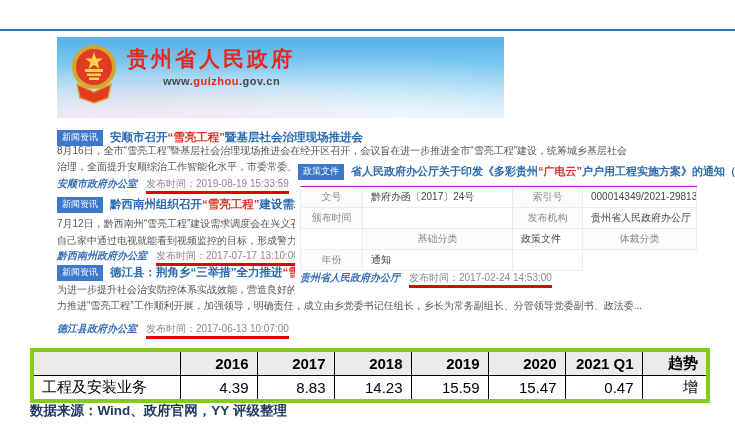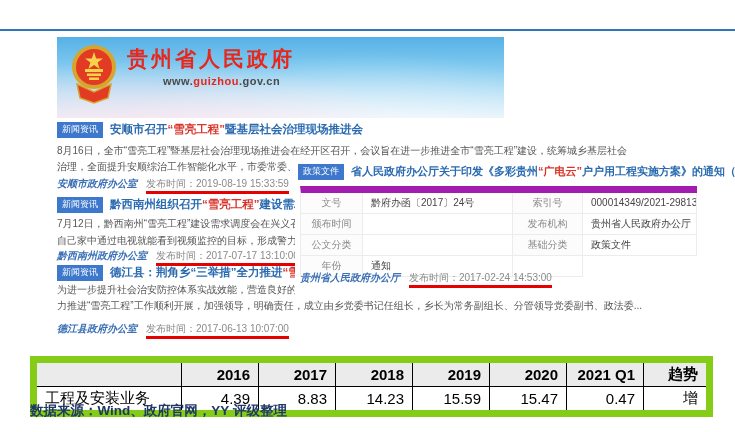--- a/index.html
+++ b/index.html
@@ -35,33 +35,33 @@
   .n-foot{position:absolute;left:0;white-space:nowrap;font-size:10px;color:#8a8a8a;}
   .pub{color:#3a6fb5;font-weight:bold;font-style:italic;margin-right:9px;}
   .ul-red{border-bottom:3px solid #e60000;padding-bottom:2px;margin-top:8px;}
 
   
   .policy{position:absolute;left:295px;top:161px;width:440px;height:136px;background:#fff;}
   .p-head{position:absolute;top:3px;left:3px;width:437px;white-space:nowrap;overflow:hidden;
           font-size:11px;font-weight:bold;color:#2a6ab0;}
   .p-table{position:absolute;top:25px;left:5px;display:grid;
            grid-template-columns:62px 150px 70px 114px;
-           border-top:7px solid #a21caf;border-left:1px solid #ececec;}
+           border-top:1px solid #a21caf;border-left:1px solid #ececec;}
   .p-cell{height:20px;line-height:20px;font-size:10px;border-right:1px solid #ececec;
           border-bottom:1px solid #ececec;white-space:nowrap;overflow:hidden;}
   .p-label{color:#888;text-align:center;background:#fcfcfc;}
   .p-val{color:#444;padding-left:8px;}
   .p-foot{position:absolute;top:110px;left:5px;font-size:10px;color:#8a8a8a;white-space:nowrap;}
 
   
   .data-table{position:absolute;left:30px;top:348px;width:676px;border-collapse:collapse;
               table-layout:fixed;font-size:15px;color:#000;}
   .data-table th,.data-table td{border:1px solid #000;height:21px;padding:1px 8px;
               overflow:hidden;white-space:nowrap;}
-  .data-table{border:7px solid #84cc16;margin-top:8px;}
+  .data-table{border:4px solid #84cc16;}
   .data-table th{background:#ebebeb;font-weight:bold;text-align:right;}
   .data-table td{text-align:right;font-weight:normal;}
   .data-table td.rowhead{text-align:left;}
 
   .source{position:absolute;left:30px;top:402px;font-size:13.5px;font-weight:bold;color:#1f3864;}
 </style>
 </head>
 <body>
 
 <div id="canvas">
@@ -80,21 +80,21 @@
         <rect x="18" y="33.5" width="10" height="2.5" fill="#f7d24a"></rect>
         <path d="M6 40 L23 48 L40 40 L37 54 L23 59 L9 54 Z" fill="#e23a23" stroke="#d7a52c" stroke-width="1.5"></path>
       </svg>
     </span>
     <div class="site-name">贵州省人民政府</div>
     <div class="site-url"><span>www.</span><span class="red">guizhou</span><span>.gov.cn</span></div>
   </div>
 
   <div class="news">
 
-    <div class="n-title" style="top:0"><span class="tag">新闻资讯</span><span>安顺市召开</span><span class="hl">“雪亮工程”</span><span>暨基层社会治理现场推进会</span></div>
+    <div class="n-title" style="top:8px"><span class="tag">新闻资讯</span><span>安顺市召开</span><span class="hl">“雪亮工程”</span><span>暨基层社会治理现场推进会</span></div>
     <div class="n-body" style="top:22px">8月16日，全市“雪亮工程”暨基层社会治理现场推进会在经开区召开，会议旨在进一步推进全市“雪亮工程”建设，统筹城乡基层社会</div>
     <div class="n-body" style="top:38px">治理，全面提升安顺综治工作智能化水平，市委常委、市委宣传部部长</div>
     <div class="n-foot" style="top:55px"><span class="pub">安顺市政府办公室</span><span class="ul-red"><span>发布时间：</span><span>2019-08-19 15:33:59</span></span></div>
 
     <div class="n-title" style="top:75px"><span class="tag">新闻资讯</span><span>黔西南州组织召开</span><span class="hl">“雪亮工程”</span><span>建设需求调度会</span></div>
     <div class="n-body" style="top:95px">7月12日，黔西南州“雪亮工程”建设需求调度会在兴义召开。“雪亮</div>
     <div class="n-body" style="top:112px">自己家中通过电视就能看到视频监控的目标，形成警力虽有限，民力却</div>
     <div class="n-foot" style="top:127px"><span class="pub">黔西南州政府办公室</span><span class="ul-red"><span>发布时间：</span><span>2017-07-17 13:10:00</span></span></div>
 
     <div class="n-title" style="top:143px"><span class="tag">新闻资讯</span><span>德江县：荆角乡“三举措”全力推进</span><span class="hl">“雪亮工程”</span><span>建</span></div>
@@ -110,25 +110,25 @@
       <div class="p-cell p-label">文号</div>
       <div class="p-cell p-val">黔府办函〔2017〕24号</div>
       <div class="p-cell p-label">索引号</div>
       <div class="p-cell p-val">000014349/2021-2981388</div>
 
       <div class="p-cell p-label">颁布时间</div>
       <div class="p-cell p-val"></div>
       <div class="p-cell p-label">发布机构</div>
       <div class="p-cell p-val">贵州省人民政府办公厅</div>
 
-      <div class="p-cell p-label">公文分类</div>
       <div class="p-cell p-val"></div>
       <div class="p-cell p-label">基础分类</div>
       <div class="p-cell p-val">政策文件</div>
 
+      <div class="p-cell p-label">体裁分类</div>
       <div class="p-cell p-label">年份</div>
       <div class="p-cell p-val">通知</div>
       <div class="p-cell p-val"></div>
     </div>
 
     <div class="p-foot"><span class="pub">贵州省人民政府办公厅</span><span class="ul-red"><span>发布时间：</span><span>2017-02-24 14:53:00</span></span></div>
   </div>
 
   <table class="data-table">
     <colgroup>

